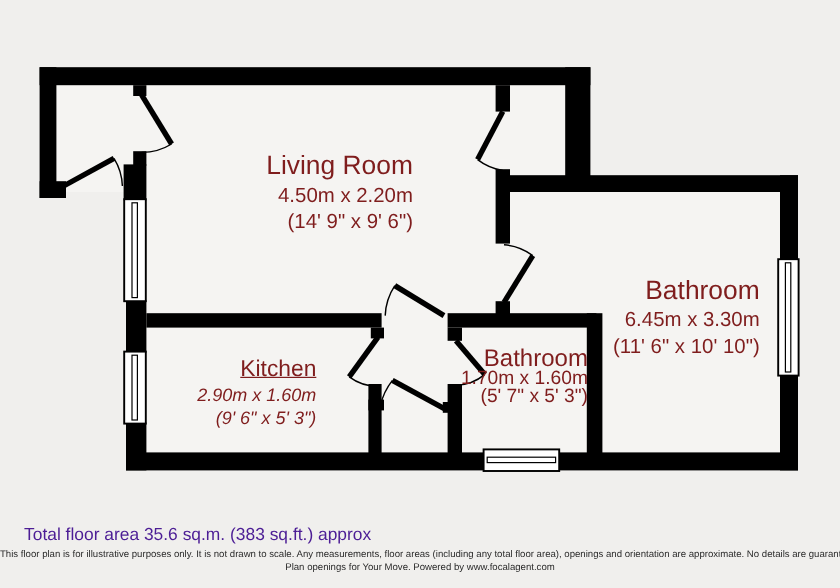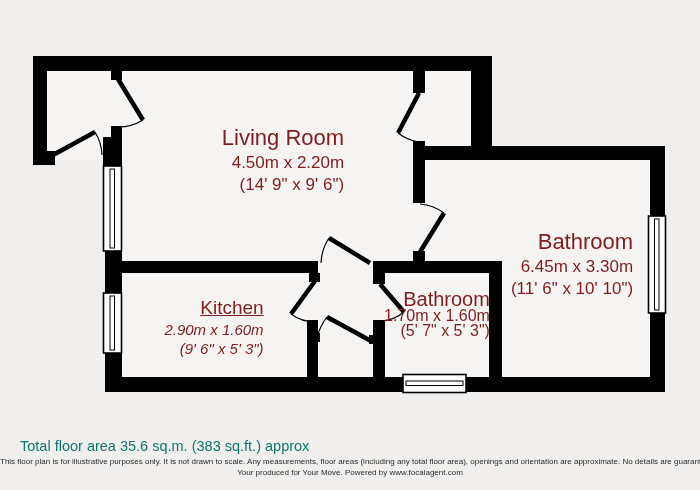--- a/index.html
+++ b/index.html
@@ -25,21 +25,21 @@
   .room-label .room-name   { font-weight:400; }
   .room-label .room-dims   { font-weight:400; }
   .lbl-lg .room-name { font-size:22px; line-height:28px; }
   .lbl-lg .room-dims { font-size:17px; line-height:22px; }
   .lbl-md .room-name { font-size:19px; line-height:24px;text-decoration:underline; }
   .lbl-md .room-dims { font-size:15px; line-height:19px;font-style:italic; }
   .lbl-sm .room-name { font-size:20px; line-height:18px; }
   .lbl-sm .room-dims { font-size:16px; line-height:15px; }
   #total-area {
     position:absolute; left:20px; top:438px;
-    font-size:14.5px; color:#0f766e;
+    font-size:14.5px; color:#4c1d95;
   }
   #disclaimer {
     position:absolute; left:0; right:0; top:457px;
     text-align:center;
     font-size:8px; line-height:10.5px;
     color:#2b2b2b;
   }
   #disclaimer div { white-space:nowrap; }
 </style>
 </head>
@@ -159,16 +159,16 @@
   <div class="room-label lbl-sm" style="left:437px; top:290px;">
     <div class="room-name">Bathroom</div>
     <div class="room-dims">1.70m x 1.60m</div>
     <div class="room-dims">(5' 7" x 5' 3")</div>
   </div>
 
   <div id="total-area">Total floor area 35.6 sq.m. (383 sq.ft.) approx</div>
 
   <div id="disclaimer">
     <div>This floor plan is for illustrative purposes only. It is not drawn to scale. Any measurements, floor areas (including any total floor area), openings and orientation are approximate. No details are guaranteed,</div>
-    <div>Your produced for Your Move. Powered by www.focalagent.com</div>
+    <div>Plan openings for Your Move. Powered by www.focalagent.com</div>
   </div>
 
 </div>
 
 </body></html>

